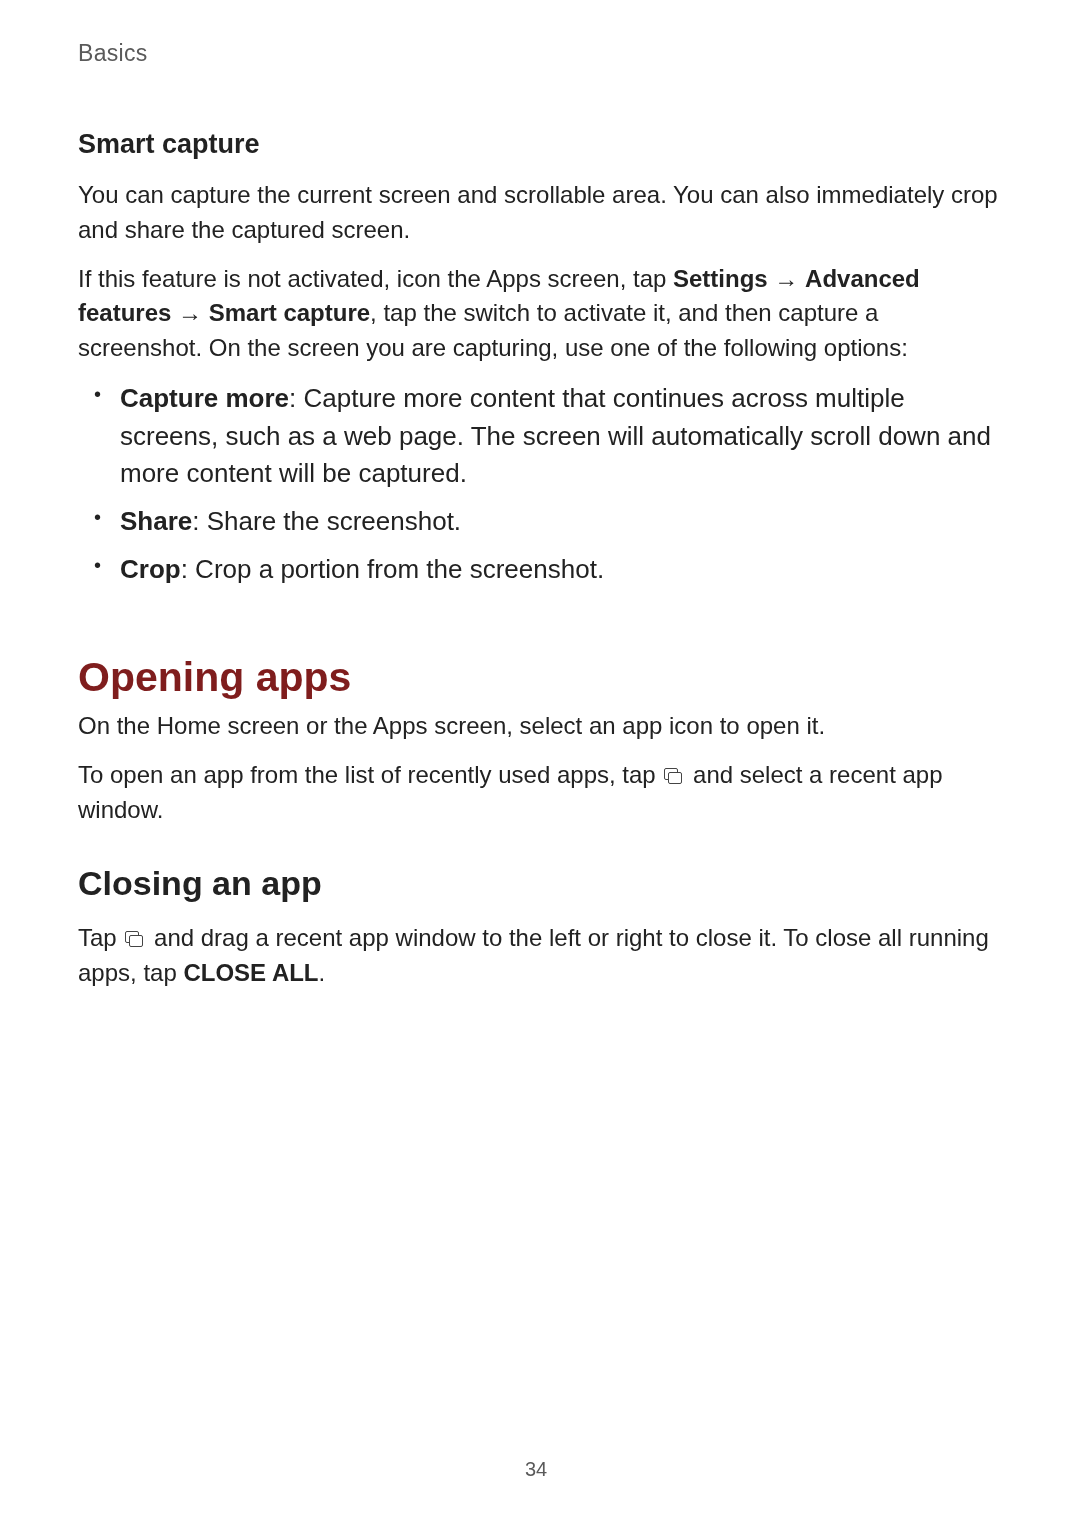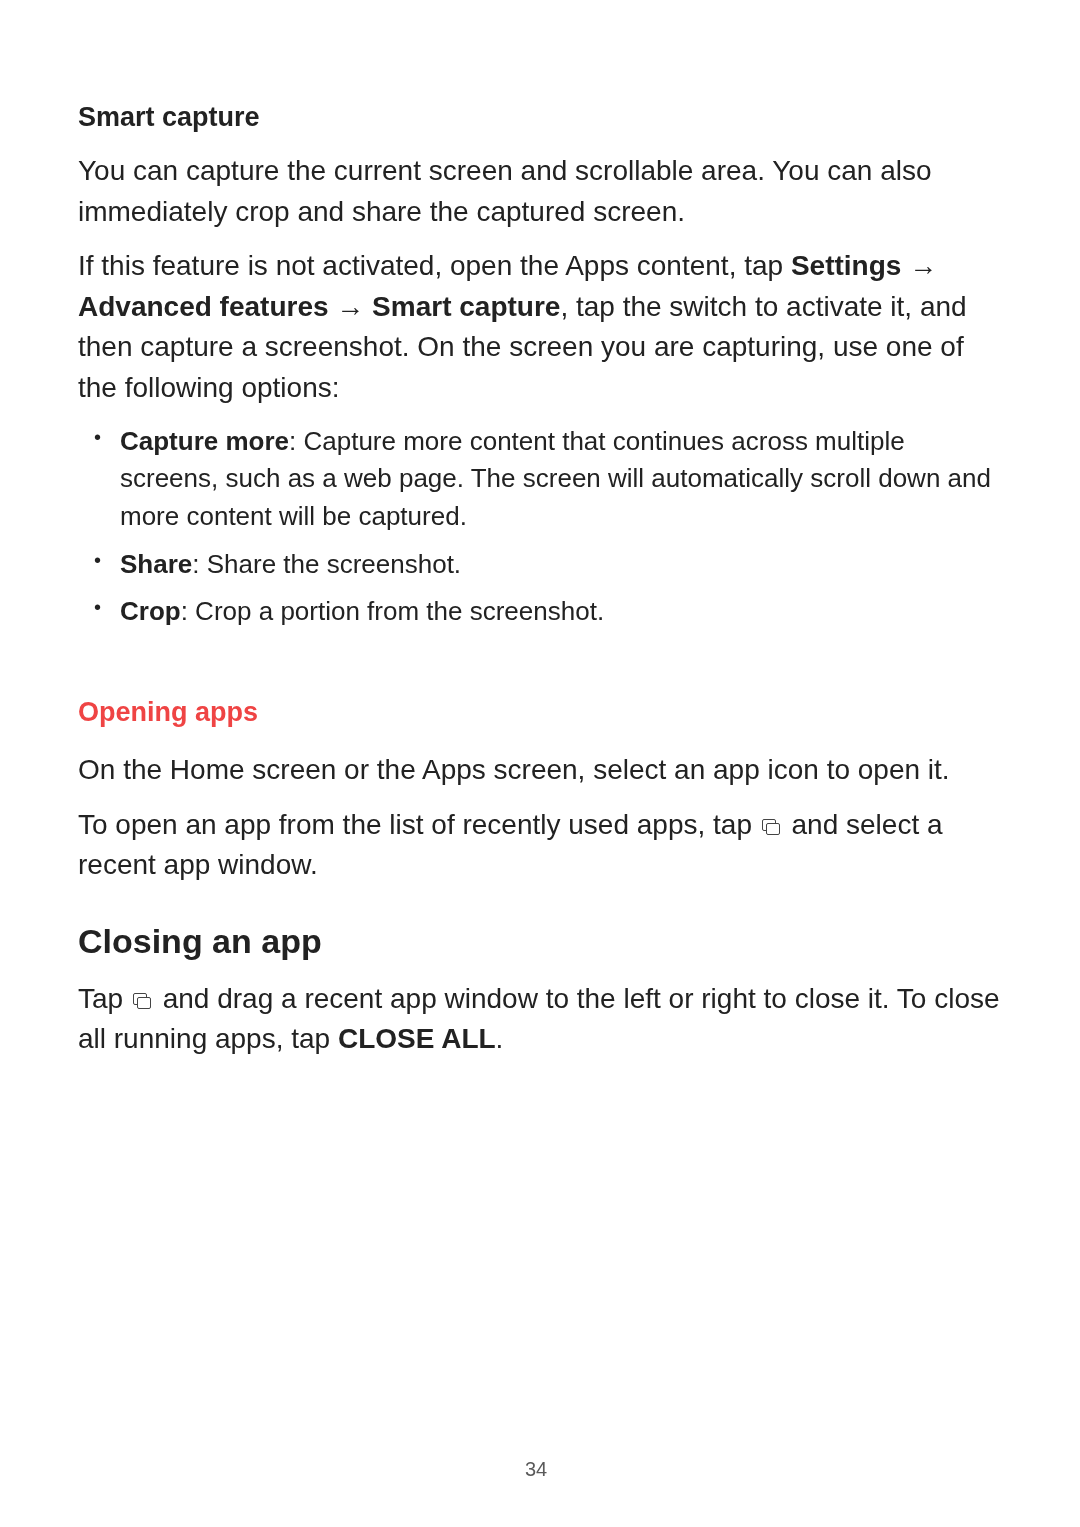--- a/index.html
+++ b/index.html
@@ -24,35 +24,35 @@
     letter-spacing: 0.3px;
   }
   .h2 {
     font-size: 27px;
     font-weight: 700;
     color: #222;
     margin-top: 62px;
     margin-bottom: 18px;
   }
   .h1 {
-    font-size: 27px;
+    font-size: 41px;
     font-weight: 700;
-    color: #ef4444;
+    color: #7f1d1d;
     margin-top: 66px;
-    margin-bottom: 22px;
+    margin-bottom: 8px;
   }
   .h2b {
     font-size: 34px;
     font-weight: 700;
     color: #222;
     margin-top: 36px;
     margin-bottom: 18px;
   }
   p {
-    font-size: 28px;
+    font-size: 24px;
     line-height: 1.45;
     color: #222;
     margin: 0 0 14px 0;
   }
   strong { font-weight: 700; }
   .arrow { font-weight: 400; }
   ul.bullets {
     list-style: none;
     padding: 0;
     margin: 8px 0 0 0;
@@ -105,27 +105,28 @@
     text-align: center;
     font-size: 20px;
     color: #5a5a5a;
   }
 </style>
 </head>
 <body>
 
 <div class="page">
 
+  <div class="header">Basics</div>
 
   <div class="h2">Smart capture</div>
 
   <p>You can capture the current screen and scrollable area. You can also immediately crop and share the captured screen.</p>
 
   <p>
-    <span>If this feature is not activated, open the Apps content, tap </span><strong>Settings</strong><span class="arrow"> → </span><strong>Advanced features</strong><span class="arrow"> → </span><strong>Smart capture</strong><span>, tap the switch to activate it, and then capture a screenshot. On the screen you are capturing, use one of the following options:</span>
+    <span>If this feature is not activated, icon the Apps screen, tap </span><strong>Settings</strong><span class="arrow"> → </span><strong>Advanced features</strong><span class="arrow"> → </span><strong>Smart capture</strong><span>, tap the switch to activate it, and then capture a screenshot. On the screen you are capturing, use one of the following options:</span>
   </p>
 
   <ul class="bullets">
     <li>
       <strong>Capture more</strong><span>: Capture more content that continues across multiple screens, such as a web page. The screen will automatically scroll down and more content will be captured.</span>
     </li>
     <li>
       <strong>Share</strong><span>: Share the screenshot.</span>
     </li>
     <li>

